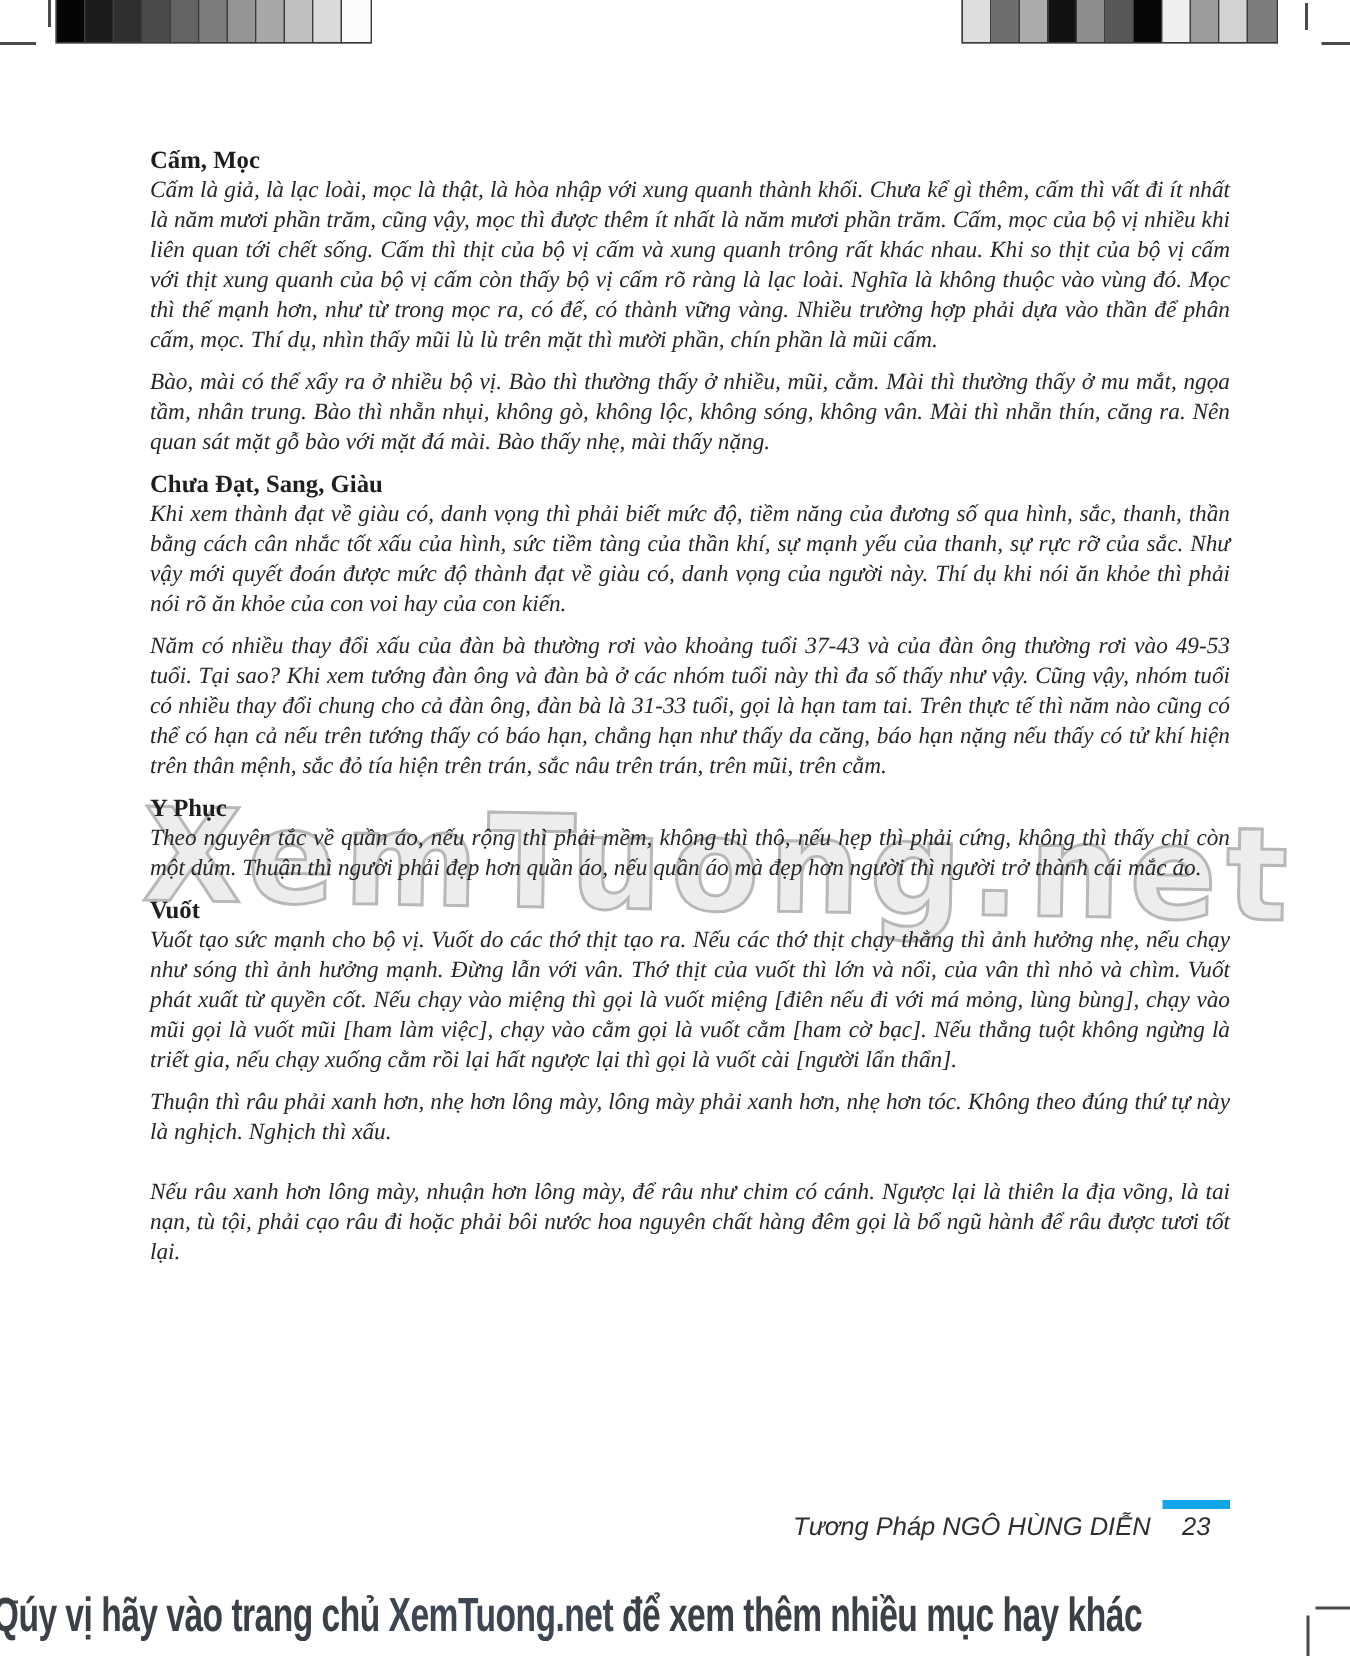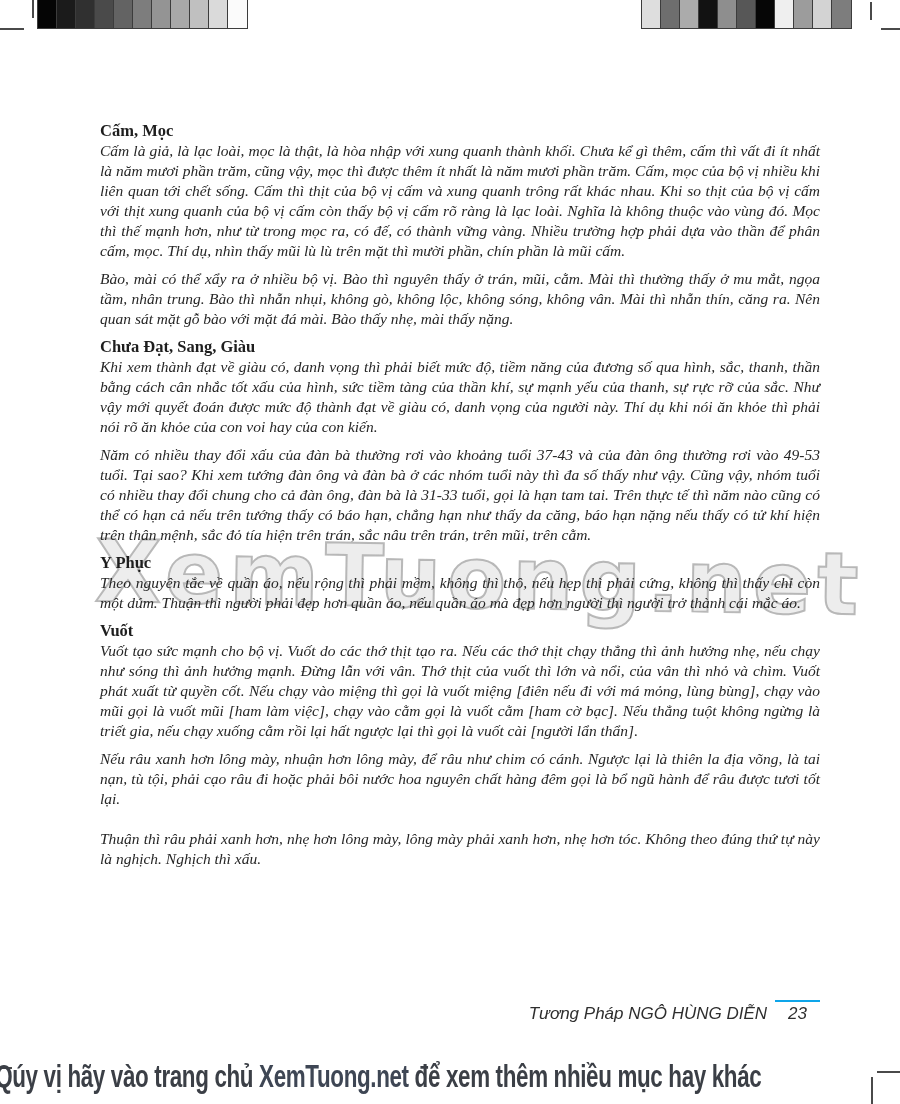--- a/index.html
+++ b/index.html
@@ -35,38 +35,38 @@
     color:rgba(255,255,255,0.25);
     -webkit-text-stroke:2px rgba(148,148,148,0.8);
     text-shadow:0 0 1px rgba(170,170,170,0.35);
     transform:rotate(1deg);transform-origin:left center;
     opacity:0.8;pointer-events:none;
   }
 
   
   .content{
     position:absolute;left:100px;top:97px;width:720px;z-index:2;
-    color:#262626;font-size:15.5px;line-height:20px;text-align:justify;margin-top:24px;
+    color:#262626;font-size:15.5px;line-height:20px;text-align:justify;
   }
   .section{margin:0 0 8px 0;}
   .section h3{
     margin:0;font-size:16.5px;line-height:20px;font-weight:bold;color:#1e1e1e;
     text-align:left;
   }
   .section p{margin:0;font-style:italic;}
   .section p + p{margin-top:20px;}
 
   
   .page-footer{
     position:absolute;left:100px;top:1000px;width:720px;z-index:2;
     text-align:right;font-family:"Liberation Sans", sans-serif;
     font-style:italic;font-size:17px;color:#2e2e2e;
   }
   .page-footer .page-num{
-    display:inline-block;border-top:2px solid #0ea5e9;
+    display:inline-block;border-top:6px solid #0ea5e9;
     padding:2px 13px 0 13px;margin-left:8px;font-style:italic;
   }
 
   
   .banner{
     position:absolute;left:12px;bottom:0;width:732px;height:56px;z-index:3;
     display:flex;align-items:center;justify-content:center;background:#ffffff;
   }
   .banner-text{
     font-family:"Liberation Sans", sans-serif;font-weight:bold;
@@ -117,21 +117,21 @@
 <div class="watermark">XemTuong.net</div>
 
 <div class="content">
 
   <div class="section">
     <h3>Cấm, Mọc</h3>
     <p>Cấm là giả, là lạc loài, mọc là thật, là hòa nhập với xung quanh thành khối. Chưa kể gì thêm, cấm thì vất đi ít nhất là năm mươi phần trăm, cũng vậy, mọc thì được thêm ít nhất là năm mươi phần trăm. Cấm, mọc của bộ vị nhiều khi liên quan tới chết sống. Cấm thì thịt của bộ vị cấm và xung quanh trông rất khác nhau. Khi so thịt của bộ vị cấm với thịt xung quanh của bộ vị cấm còn thấy bộ vị cấm rõ ràng là lạc loài. Nghĩa là không thuộc vào vùng đó. Mọc thì thế mạnh hơn, như từ trong mọc ra, có đế, có thành vững vàng. Nhiều trường hợp phải dựa vào thần để phân cấm, mọc. Thí dụ, nhìn thấy mũi lù lù trên mặt thì mười phần, chín phần là mũi cấm.</p>
   </div>
 
   <div class="section">
-    <p>Bào, mài có thể xẩy ra ở nhiều bộ vị. Bào thì nguyên thấy ở trán, mũi, cằm. Mài thì thường thấy ở mu mắt, ngọa tầm, nhân trung. Bào thì nhẵn nhụi, không gò, không lộc, không sóng, không vân. Mài thì nhẵn thín, căng ra. Nên quan sát mặt gỗ bào với mặt đá mài. Bào thấy nhẹ, mài thấy nặng.</p>
+    <p>Bào, mài có thể xẩy ra ở nhiều bộ vị. Bào thì thường thấy ở nhiều, mũi, cằm. Mài thì thường thấy ở mu mắt, ngọa tầm, nhân trung. Bào thì nhẵn nhụi, không gò, không lộc, không sóng, không vân. Mài thì nhẵn thín, căng ra. Nên quan sát mặt gỗ bào với mặt đá mài. Bào thấy nhẹ, mài thấy nặng.</p>
   </div>
 
   <div class="section">
     <h3>Chưa Đạt, Sang, Giàu</h3>
     <p>Khi xem thành đạt về giàu có, danh vọng thì phải biết mức độ, tiềm năng của đương số qua hình, sắc, thanh, thần bằng cách cân nhắc tốt xấu của hình, sức tiềm tàng của thần khí, sự mạnh yếu của thanh, sự rực rỡ của sắc. Như vậy mới quyết đoán được mức độ thành đạt về giàu có, danh vọng của người này. Thí dụ khi nói ăn khỏe thì phải nói rõ ăn khỏe của con voi hay của con kiến.</p>
   </div>
 
   <div class="section">
     <p>Năm có nhiều thay đổi xấu của đàn bà thường rơi vào khoảng tuổi 37-43 và của đàn ông thường rơi vào 49-53 tuổi. Tại sao? Khi xem tướng đàn ông và đàn bà ở các nhóm tuổi này thì đa số thấy như vậy. Cũng vậy, nhóm tuổi có nhiều thay đổi chung cho cả đàn ông, đàn bà là 31-33 tuổi, gọi là hạn tam tai. Trên thực tế thì năm nào cũng có thể có hạn cả nếu trên tướng thấy có báo hạn, chẳng hạn như thấy da căng, báo hạn nặng nếu thấy có tử khí hiện trên thân mệnh, sắc đỏ tía hiện trên trán, sắc nâu trên trán, trên mũi, trên cằm.</p>
   </div>
@@ -140,22 +140,22 @@
     <h3>Y Phục</h3>
     <p>Theo nguyên tắc về quần áo, nếu rộng thì phải mềm, không thì thô, nếu hẹp thì phải cứng, không thì thấy chỉ còn một dúm. Thuận thì người phải đẹp hơn quần áo, nếu quần áo mà đẹp hơn người thì người trở thành cái mắc áo.</p>
   </div>
 
   <div class="section">
     <h3>Vuốt</h3>
     <p>Vuốt tạo sức mạnh cho bộ vị. Vuốt do các thớ thịt tạo ra. Nếu các thớ thịt chạy thẳng thì ảnh hưởng nhẹ, nếu chạy như sóng thì ảnh hưởng mạnh. Đừng lẫn với vân. Thớ thịt của vuốt thì lớn và nổi, của vân thì nhỏ và chìm. Vuốt phát xuất từ quyền cốt. Nếu chạy vào miệng thì gọi là vuốt miệng [điên nếu đi với má mỏng, lùng bùng], chạy vào mũi gọi là vuốt mũi [ham làm việc], chạy vào cằm gọi là vuốt cằm [ham cờ bạc]. Nếu thẳng tuột không ngừng là triết gia, nếu chạy xuống cằm rồi lại hất ngược lại thì gọi là vuốt cài [người lẩn thẩn].</p>
   </div>
 
   <div class="section">
+    <p>Thuận thì râu phải xanh hơn, nhẹ hơn lông mày, lông mày phải xanh hơn, nhẹ hơn tóc. Không theo đúng thứ tự này là nghịch. Nghịch thì xấu.</p>
     <p>Nếu râu xanh hơn lông mày, nhuận hơn lông mày, để râu như chim có cánh. Ngược lại là thiên la địa võng, là tai nạn, tù tội, phải cạo râu đi hoặc phải bôi nước hoa nguyên chất hàng đêm gọi là bổ ngũ hành để râu được tươi tốt lại.</p>
-    <p>Thuận thì râu phải xanh hơn, nhẹ hơn lông mày, lông mày phải xanh hơn, nhẹ hơn tóc. Không theo đúng thứ tự này là nghịch. Nghịch thì xấu.</p>
   </div>
 
 </div>
 
 <div class="page-footer">
   <span>Tương Pháp NGÔ HÙNG DIỄN</span><span class="page-num">23</span>
 </div>
 
 <div class="banner">
   <div class="banner-text"><span>Qúy vị hãy vào trang chủ </span><span class="site">XemTuong.net</span><span> để xem thêm nhiều mục hay khác</span></div>

